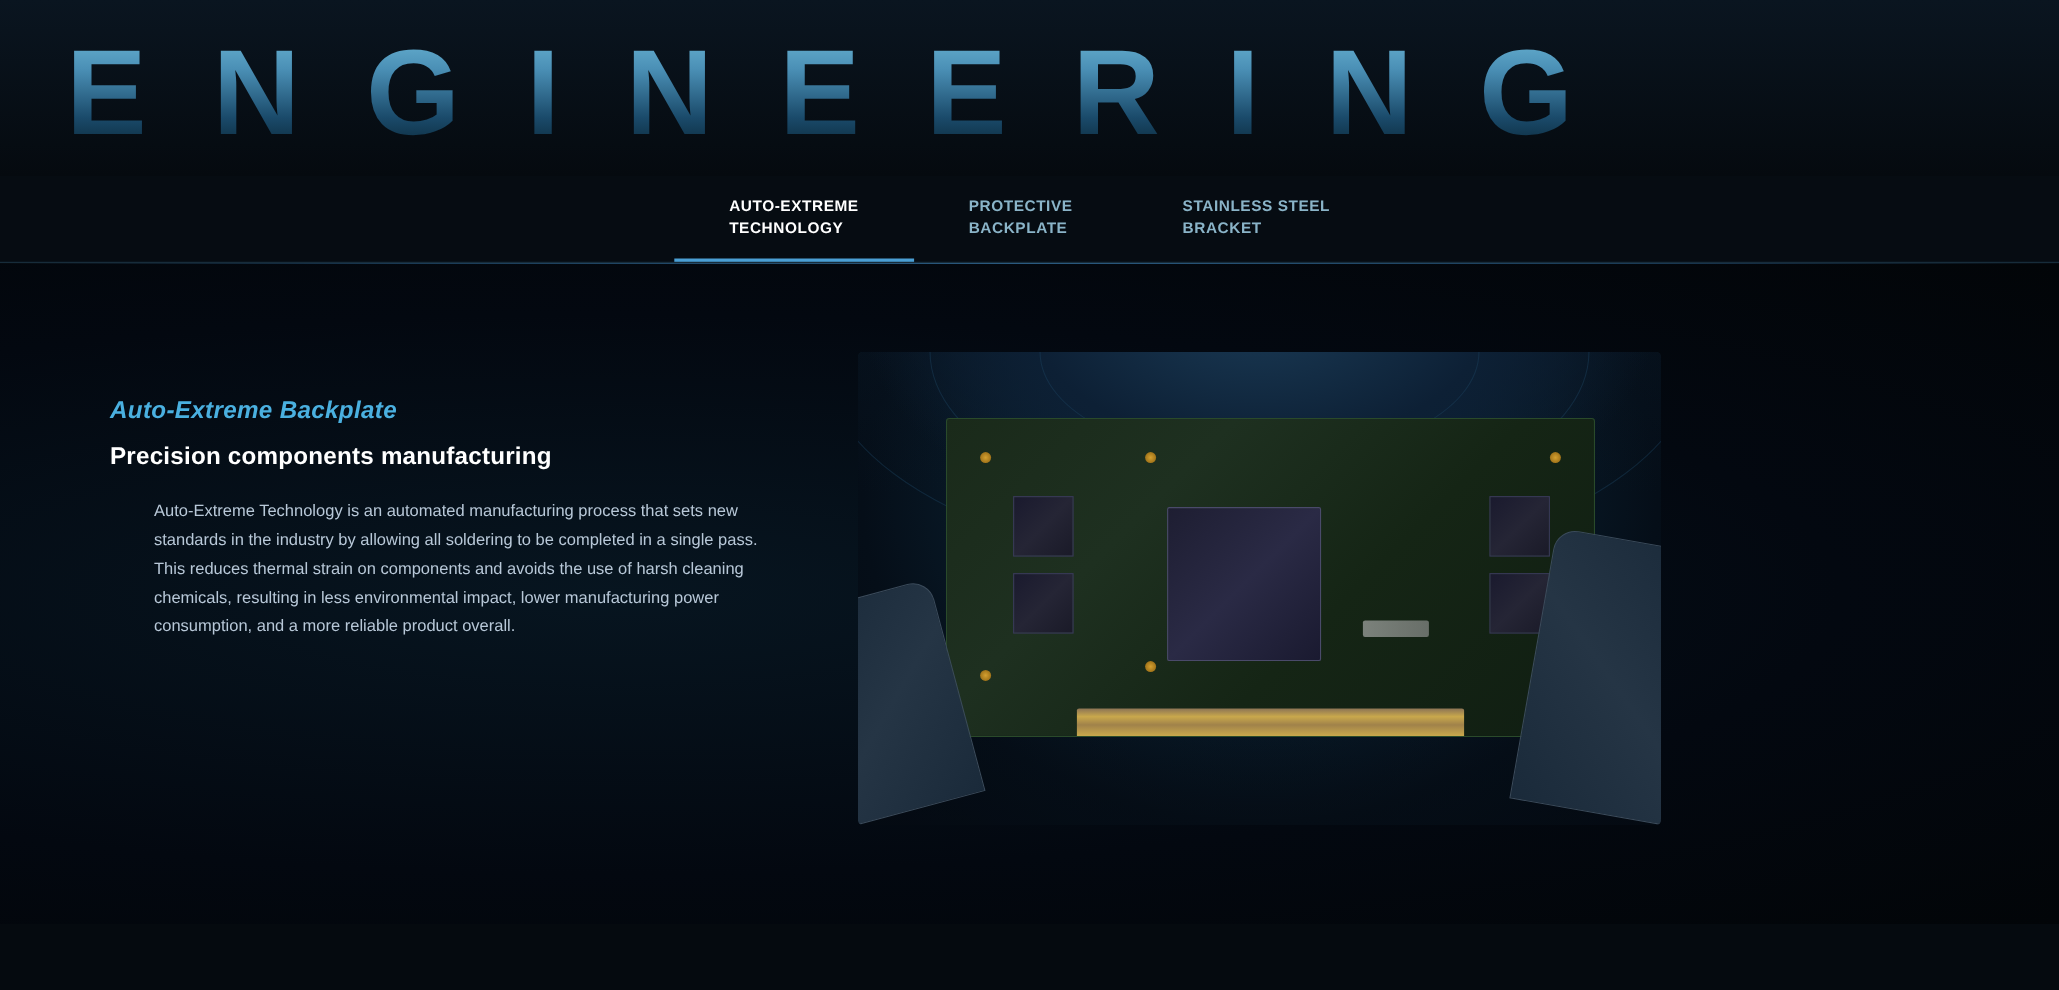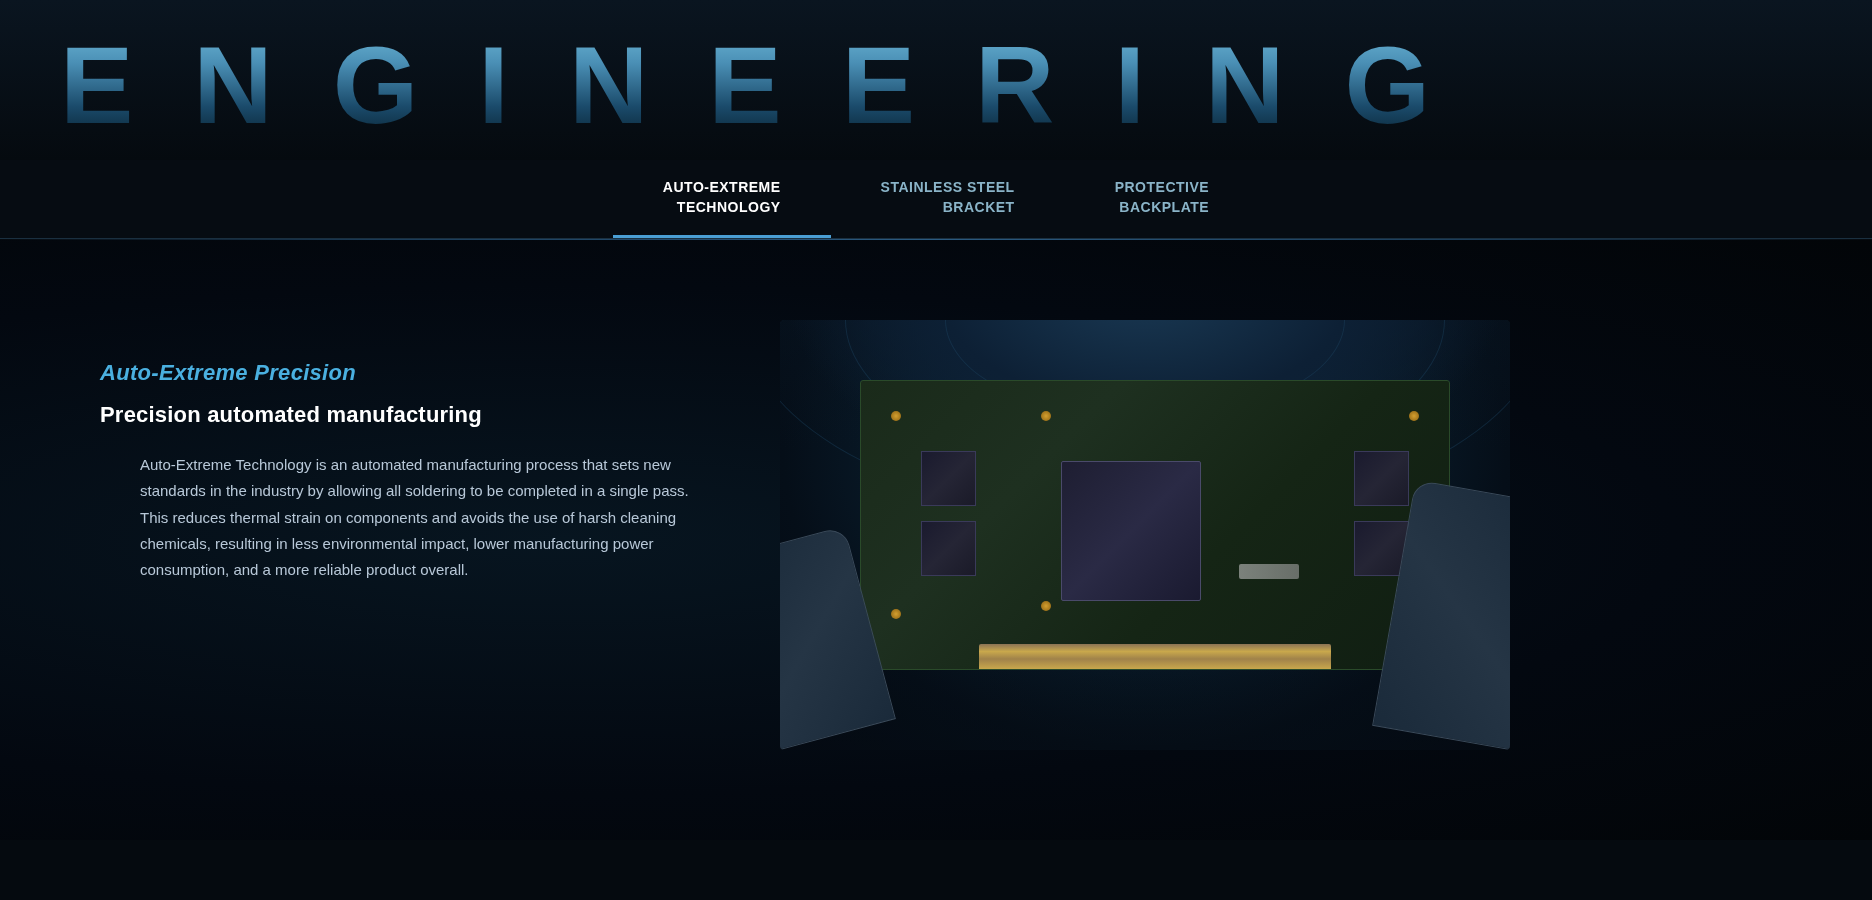--- a/index.html
+++ b/index.html
@@ -50,21 +50,21 @@
       border-bottom: 1px solid #1a3040;
       position: relative;
       padding-bottom: 0;
     }
 
     .nav-tab {
       padding: 18px 50px 18px 50px;
       cursor: pointer;
       font-size: 14px;
       font-weight: 600;
-      text-align: right;
+      text-align: left;
       color: #8ab4c8;
       letter-spacing: 0.5px;
       position: relative;
       text-transform: uppercase;
       border-bottom: 3px solid transparent;
       transition: color 0.2s;
       line-height: 1.4;
     }
 
     .nav-tab.active {
@@ -277,34 +277,34 @@
 
 <header class="header-section">
   <h1 class="engineering-title">ENGINEERING</h1>
 </header>
 
 <nav class="nav-section">
   <div class="nav-tab active">
     Auto-Extreme<br>Technology
   </div>
   <div class="nav-tab">
+    Protective<br>Backplate
+  </div>
+  <div class="nav-tab">
     Stainless Steel<br>Bracket
   </div>
-  <div class="nav-tab">
-    Protective<br>Backplate
-  </div>
 </nav>
 
 <div class="section-divider"></div>
 
 <main class="main-content">
 
   <section class="text-content">
-    <h2 class="feature-title-accent">Auto-Extreme Precision</h2>
-    <h3 class="feature-subtitle">Precision automated manufacturing</h3>
+    <h2 class="feature-title-accent">Auto-Extreme Backplate</h2>
+    <h3 class="feature-subtitle">Precision components manufacturing</h3>
     <p class="feature-description">Auto-Extreme Technology is an automated manufacturing process that sets new standards in the industry by allowing all soldering to be completed in a single pass. This reduces thermal strain on components and avoids the use of harsh cleaning chemicals, resulting in less environmental impact, lower manufacturing power consumption, and a more reliable product overall.</p>
   </section>
 
   <div class="image-content">
     <div class="gpu-image-placeholder">
       <div class="gpu-visual">
 
         <div class="dome-overlay"></div>
         <div class="dome-ring" style="width:400px;height:200px;top:-100px;"></div>
         <div class="dome-ring" style="width:600px;height:300px;top:-150px;"></div>

